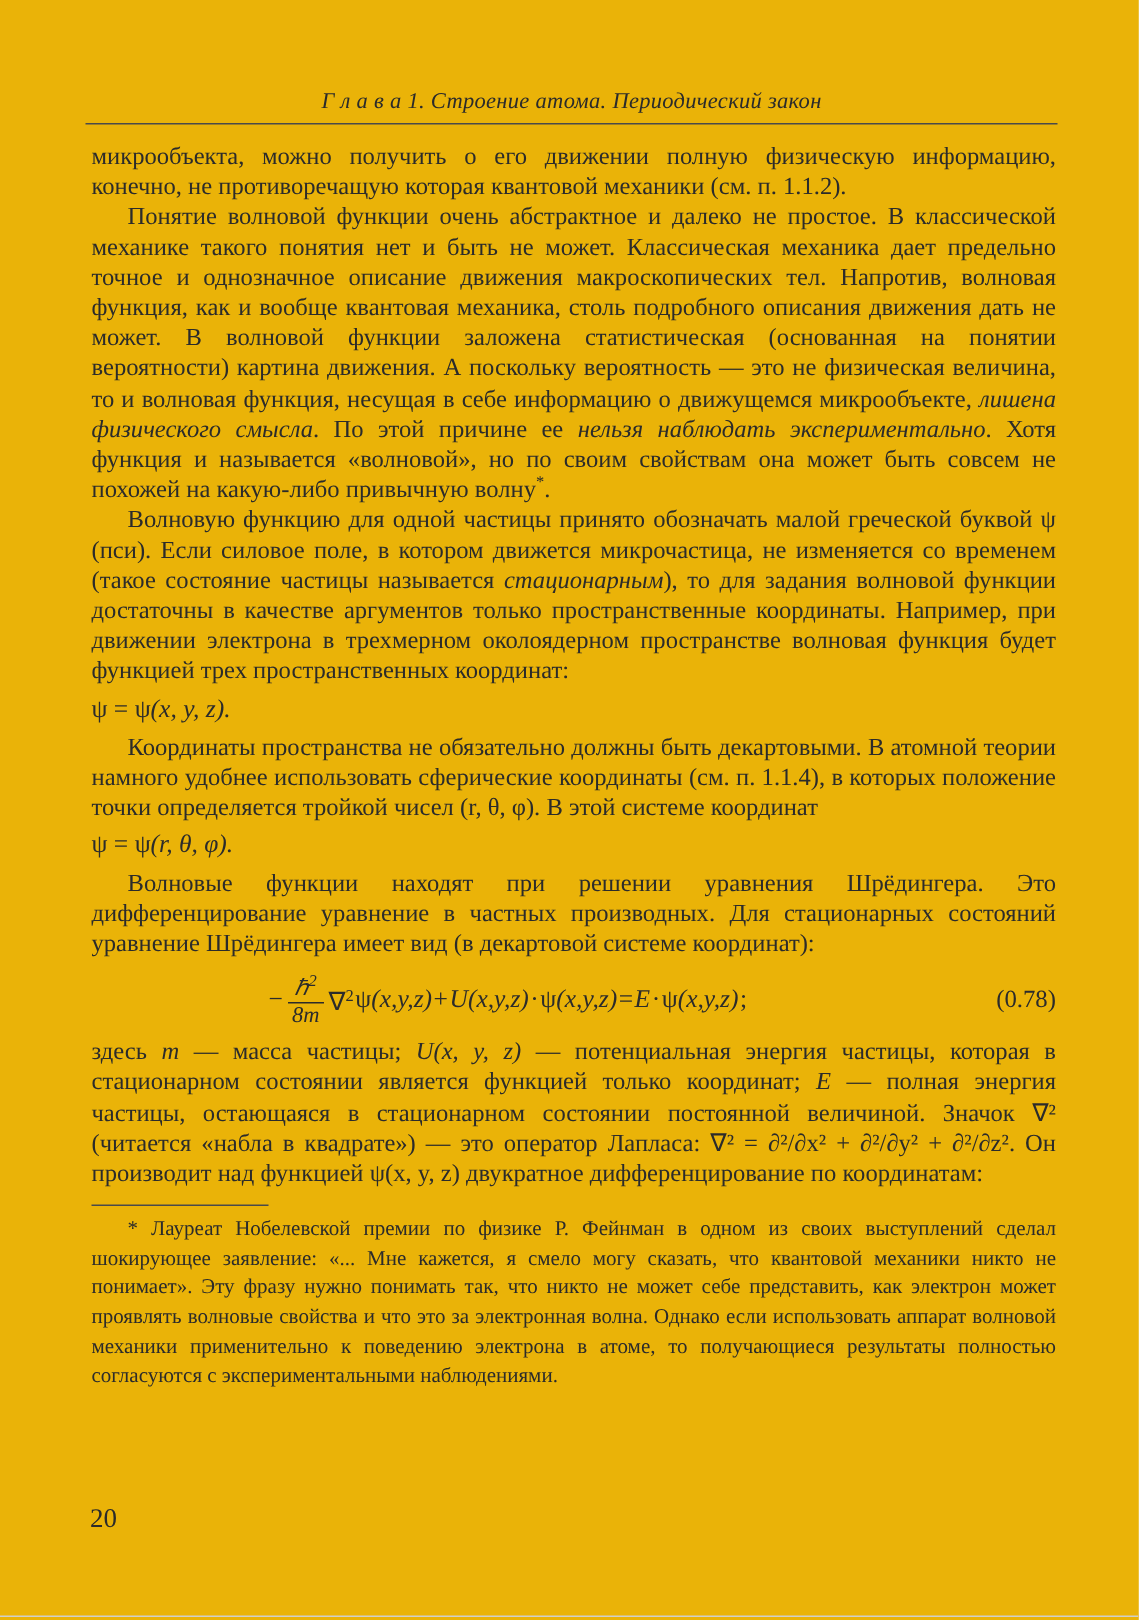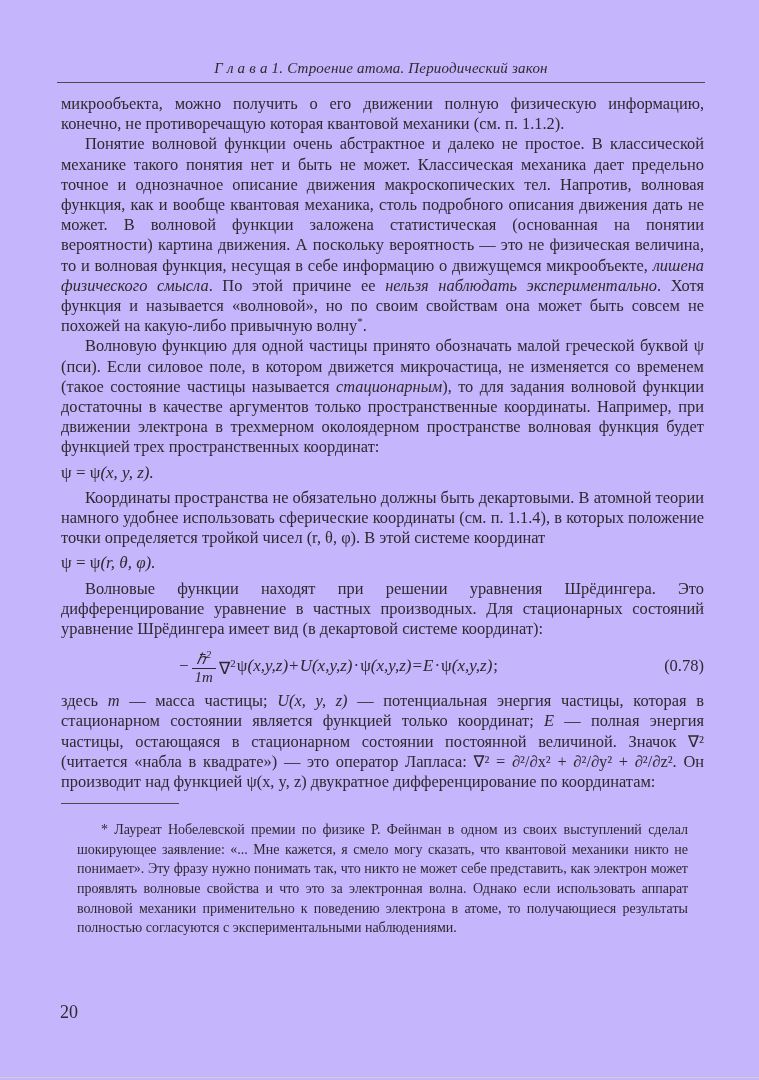--- a/index.html
+++ b/index.html
@@ -4,21 +4,21 @@
 <style>
   html,body{margin:0;padding:0;}
   body{
     width:759px;height:1080px;
     background:#f4f4f2;
     font-family:"Liberation Serif", serif;
   }
   .page{
     position:relative;
     width:759px;height:1080px;
-    background:#c4b5fd;
+    background:#eab308;
     color:#2b2b2b;
     overflow:hidden;
     box-sizing:border-box;
   }
   .scan-edge-bottom{
     position:absolute;left:0;right:0;bottom:2px;height:1px;
     background:#cfcfcb;
   }
   .running-head{
     position:absolute;top:60px;left:57px;width:648px;
@@ -69,21 +69,21 @@
   .footnote-rule{
     width:118px;height:0;
     border-top:1px solid #4a4a4a;
     margin:0 0 6px 0;
   }
   .footnote{
     font-size:14px;
     line-height:19.6px;
     text-align:justify;
     text-indent:24px;
-    margin:16px;
+    margin:0;
   }
   .page-number{
     position:absolute;left:60px;top:1002px;
     font-size:18px;
   }
 </style>
 </head>
 <body>
 
 <div class="page">
@@ -106,21 +106,21 @@
 
     <div class="formula"><span class="psi">ψ</span><span> = </span><span class="psi">ψ</span><span class="mvar">(r, θ, φ).</span></div>
 
     <p class="para indent"><span>Волновые функции находят при решении уравнения Шрёдингера. Это дифференцирование уравнение в частных производных. Для стационарных состояний уравнение Шрёдингера имеет вид (в декартовой системе координат):</span></p>
 
     <div class="equation">
       <span class="eq-left">
           <span>−</span>
           <span class="frac">
             <span class="num mvar"><span>ℏ</span><sup>2</sup></span>
-            <span class="den mvar">1m</span>
+            <span class="den mvar">8m</span>
           </span>
           <span><span>∇</span><sup>2</sup></span>
           <span><span class="psi">ψ</span><span class="mvar">(x,y,z)</span></span>
           <span>+</span>
           <span><span class="mvar">U</span><span class="mvar">(x,y,z)</span></span>
           <span>·</span>
           <span><span class="psi">ψ</span><span class="mvar">(x,y,z)</span></span>
           <span>=</span>
           <span class="mvar">E</span>
           <span>·</span>

